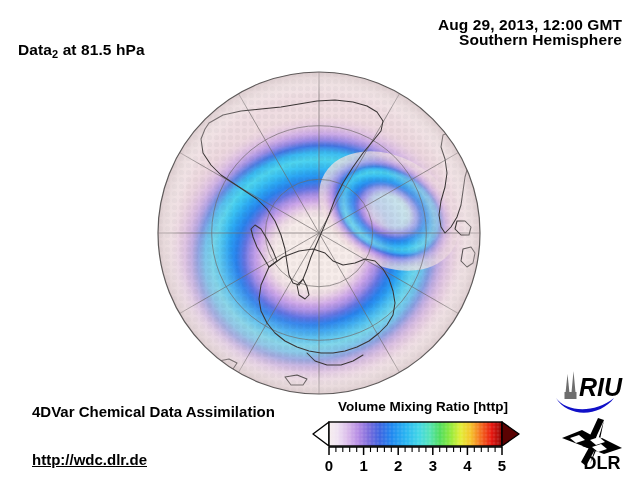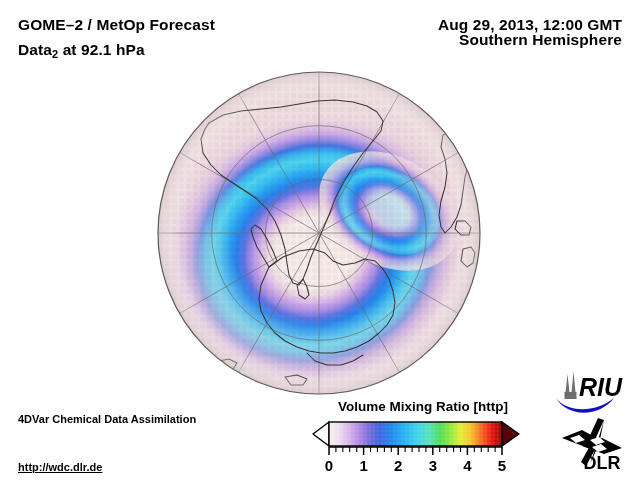--- a/index.html
+++ b/index.html
@@ -9,39 +9,38 @@
 
   .hdr{position:absolute;font-weight:bold;font-size:15.5px;letter-spacing:.1px;white-space:nowrap;}
   #title-line1{left:18px;top:16px;}
   #title-line2{left:18px;top:41px;}
   #date-line{right:18px;top:16px;text-align:center;}
   #hemi-line{right:18px;top:31px;text-align:right;}
   #title-line2 sub{font-size:11px;vertical-align:-3px;font-weight:bold;}
 
   #globe-wrap{position:absolute;left:157px;top:71px;width:324px;height:324px;}
 
-  .foot{position:absolute;left:18px;font-weight:bold;font-size:11px;white-space:nowrap;margin-top:10px;}
+  .foot{position:absolute;left:32px;font-weight:bold;font-size:15px;white-space:nowrap;}
   #foot1{top:403px;}
   #foot2{top:427px;}
   #foot3{top:451px;text-decoration:underline;}
 
   #cb-title{position:absolute;left:316px;top:399px;width:214px;text-align:center;
             font-weight:bold;font-size:13.5px;white-space:nowrap;}
   #colorbar{position:absolute;left:312px;top:421px;width:222px;height:54px;}
 
   #logos{position:absolute;left:552px;top:368px;width:86px;height:104px;}
 </style>
 </head>
 <body>
 
 <div id="page">
 
-  <div class="hdr" id="title-line1">GOME–2 / MetOp Forecast</div>
-
-  <div class="hdr" id="title-line2"><span>Data</span><sub>2</sub><span> at 92.1 hPa</span></div>
+
+  <div class="hdr" id="title-line2"><span>Data</span><sub>2</sub><span> at 81.5 hPa</span></div>
 
   <div class="hdr" id="date-line">Aug 29, 2013, 12:00 GMT</div>
   <div class="hdr" id="hemi-line">Southern Hemisphere</div>
 
   <div id="globe-wrap">
     <svg width="324" height="324" viewBox="0 0 324 324">
       <defs>
         <clipPath id="diskClip">
             <circle cx="162" cy="162" r="161"></circle>
           </clipPath>

